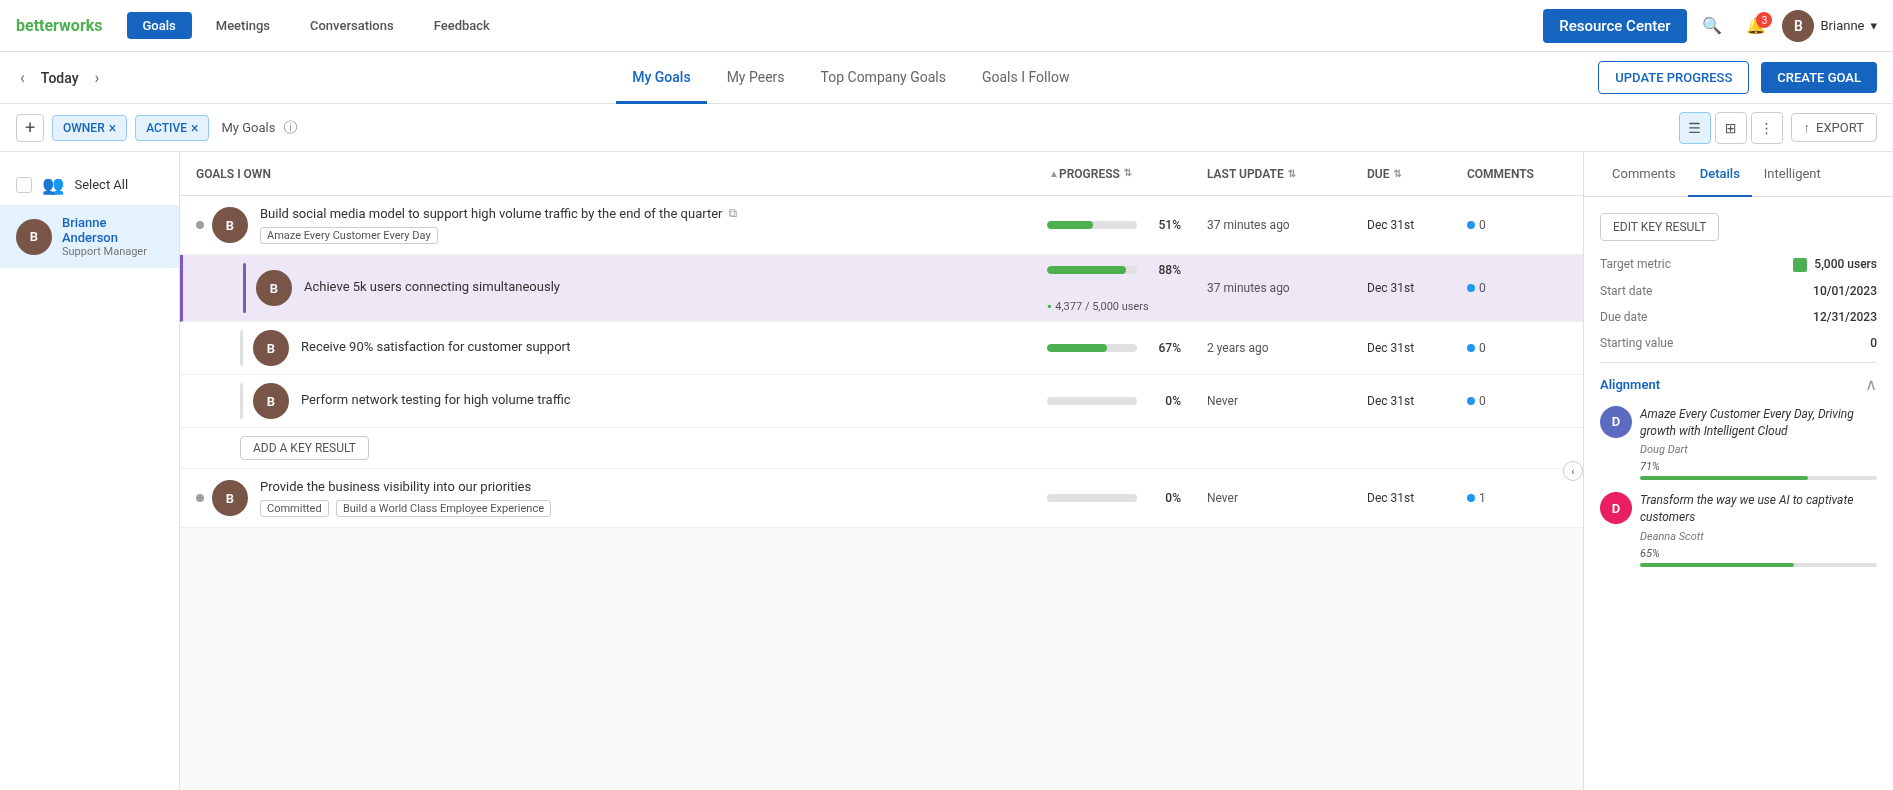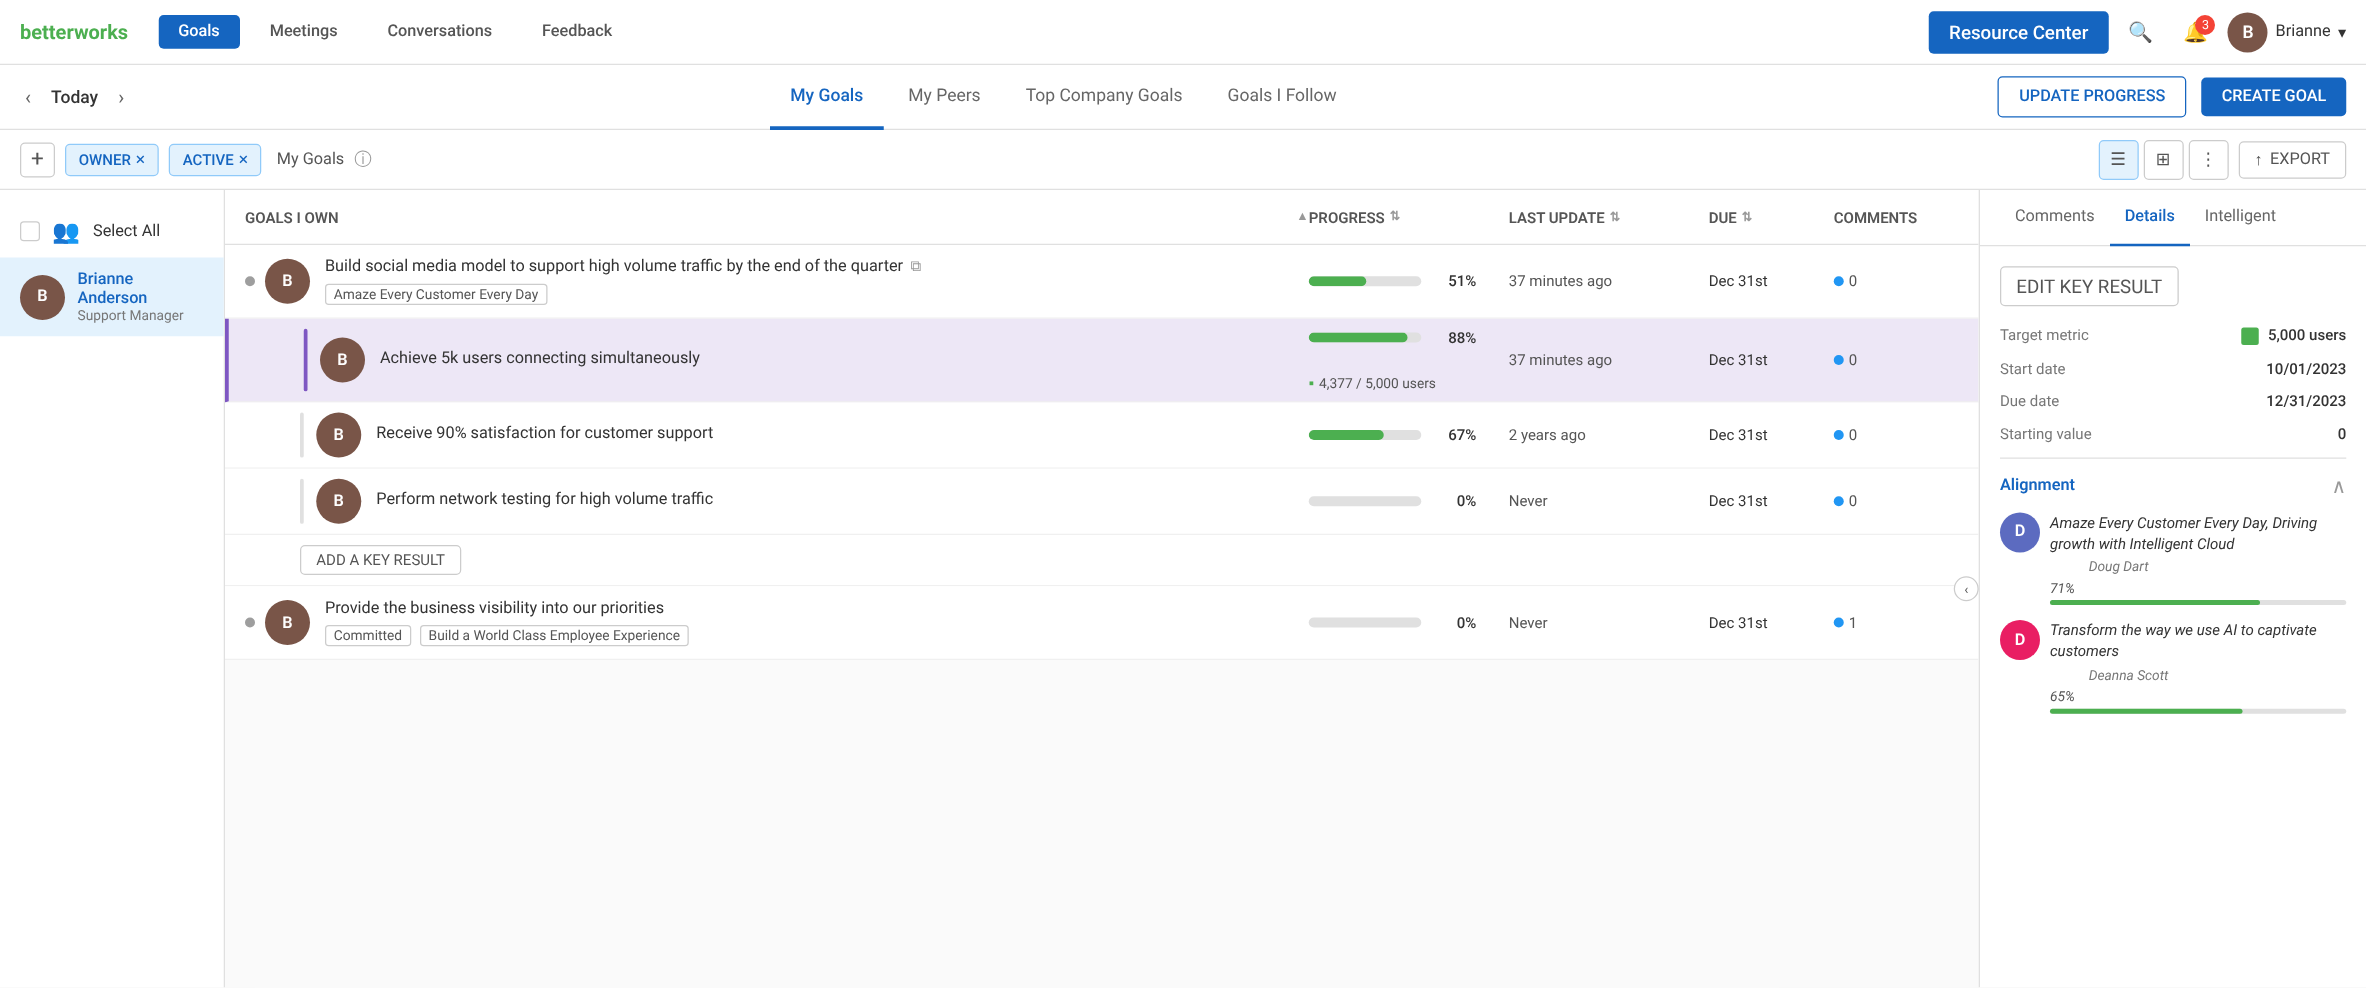--- a/index.html
+++ b/index.html
@@ -105,21 +105,21 @@
     .sidebar-role { font-size: 11px; color: #777; }
 
     
     .goals-content { flex: 1; overflow: hidden; display: flex; flex-direction: column; }
     .goals-table-header {
       display: flex; align-items: center; background: #fff;
       border-bottom: 1px solid #e0e0e0; padding: 0 16px; height: 44px;
       font-size: 12px; font-weight: 600; color: #555; text-transform: uppercase; flex-shrink: 0;
     }
     .col-goal { flex: 1; display: flex; align-items: center; gap: 4px; justify-content: space-between; }
-    .col-progress { width: 160px; display: flex; gap: 4px; }
+    .col-progress { width: 148px; display: flex; gap: 4px; }
     .col-last-update { width: 160px; display: flex; align-items: center; gap: 4px; }
     .col-due { width: 100px; display: flex; align-items: center; gap: 4px; }
     .col-comments { width: 100px; }
     .sort-icon { font-size: 10px; color: #999; }
 
     .goals-table-body { flex: 1; overflow-y: auto; background: #fafafa; }
 
     
     .goal-row {
       background: #fff; border-bottom: 1px solid #f0f0f0; padding: 10px 16px;
@@ -170,39 +170,39 @@
       display: flex; border-bottom: 1px solid #e0e0e0; padding: 0 16px;
     }
     .panel-tab {
       padding: 14px 12px; border: none; background: none; cursor: pointer;
       font-size: 13px; color: #666; border-bottom: 2px solid transparent; margin-bottom: -1px;
     }
     .panel-tab.active { color: #1565C0; border-bottom: 2px solid #1565C0; font-weight: 500; }
     .panel-body { padding: 16px; flex: 1; }
     .edit-key-result-btn {
       border: 1px solid #ccc; background: #fff; border-radius: 4px;
-      padding: 6px 12px; cursor: pointer; font-size: 15px; color: #555; margin-bottom: 16px;
+      padding: 6px 12px; cursor: pointer; font-size: 12px; color: #555; margin-bottom: 16px;
     }
     .panel-field { display: flex; justify-content: space-between; align-items: center; margin-bottom: 12px; }
     .panel-label { font-size: 12px; color: #777; }
     .panel-value { font-size: 12px; color: #333; font-weight: 500; }
     .panel-divider { border: none; border-top: 1px solid #e0e0e0; margin: 12px 0; }
 
     .alignment-section { margin-top: 8px; }
     .alignment-header {
       display: flex; justify-content: space-between; align-items: center;
       margin-bottom: 12px;
     }
     .alignment-title { font-size: 13px; font-weight: 600; color: #1565C0; }
     .collapse-btn { background: none; border: none; cursor: pointer; font-size: 16px; color: #999; }
     .alignment-item { display: flex; gap: 8px; margin-bottom: 12px; }
     .alignment-avatar { width: 32px; height: 32px; border-radius: 50%; background: #9E9E9E; flex-shrink: 0; }
     .alignment-text { flex: 1; font-style: italic; }
     .alignment-goal-name { font-size: 12px; color: #333; line-height: 1.4; margin-bottom: 4px; }
-    .alignment-person { font-size: 11px; color: #777; margin-bottom: 4px; margin-left: 31px; }
+    .alignment-person { font-size: 11px; color: #777; margin-bottom: 4px; }
     .alignment-pct { font-size: 11px; color: #555; margin-bottom: 3px; }
     .alignment-bar-wrap { height: 4px; background: #e0e0e0; border-radius: 2px; }
     .alignment-bar-fill { height: 100%; background: #4CAF50; border-radius: 2px; }
 
     
     .goals-table-body::-webkit-scrollbar { width: 6px; }
     .goals-table-body::-webkit-scrollbar-track { background: #f1f1f1; }
     .goals-table-body::-webkit-scrollbar-thumb { background: #ccc; border-radius: 3px; }
 
     .select-all-item {

